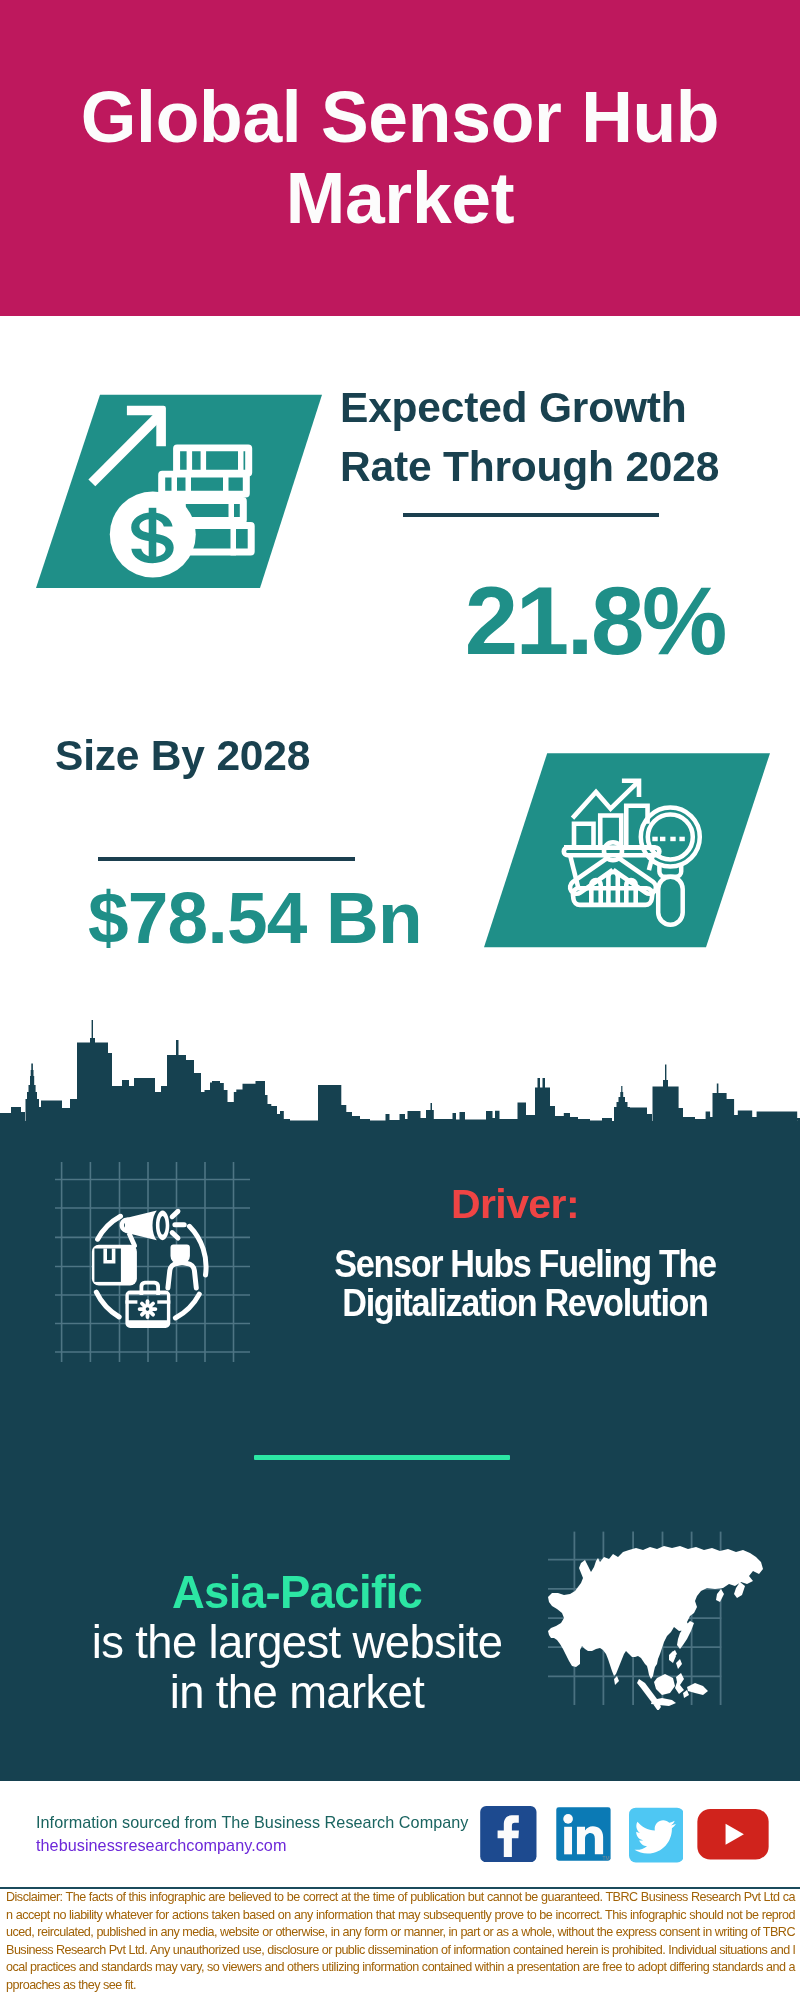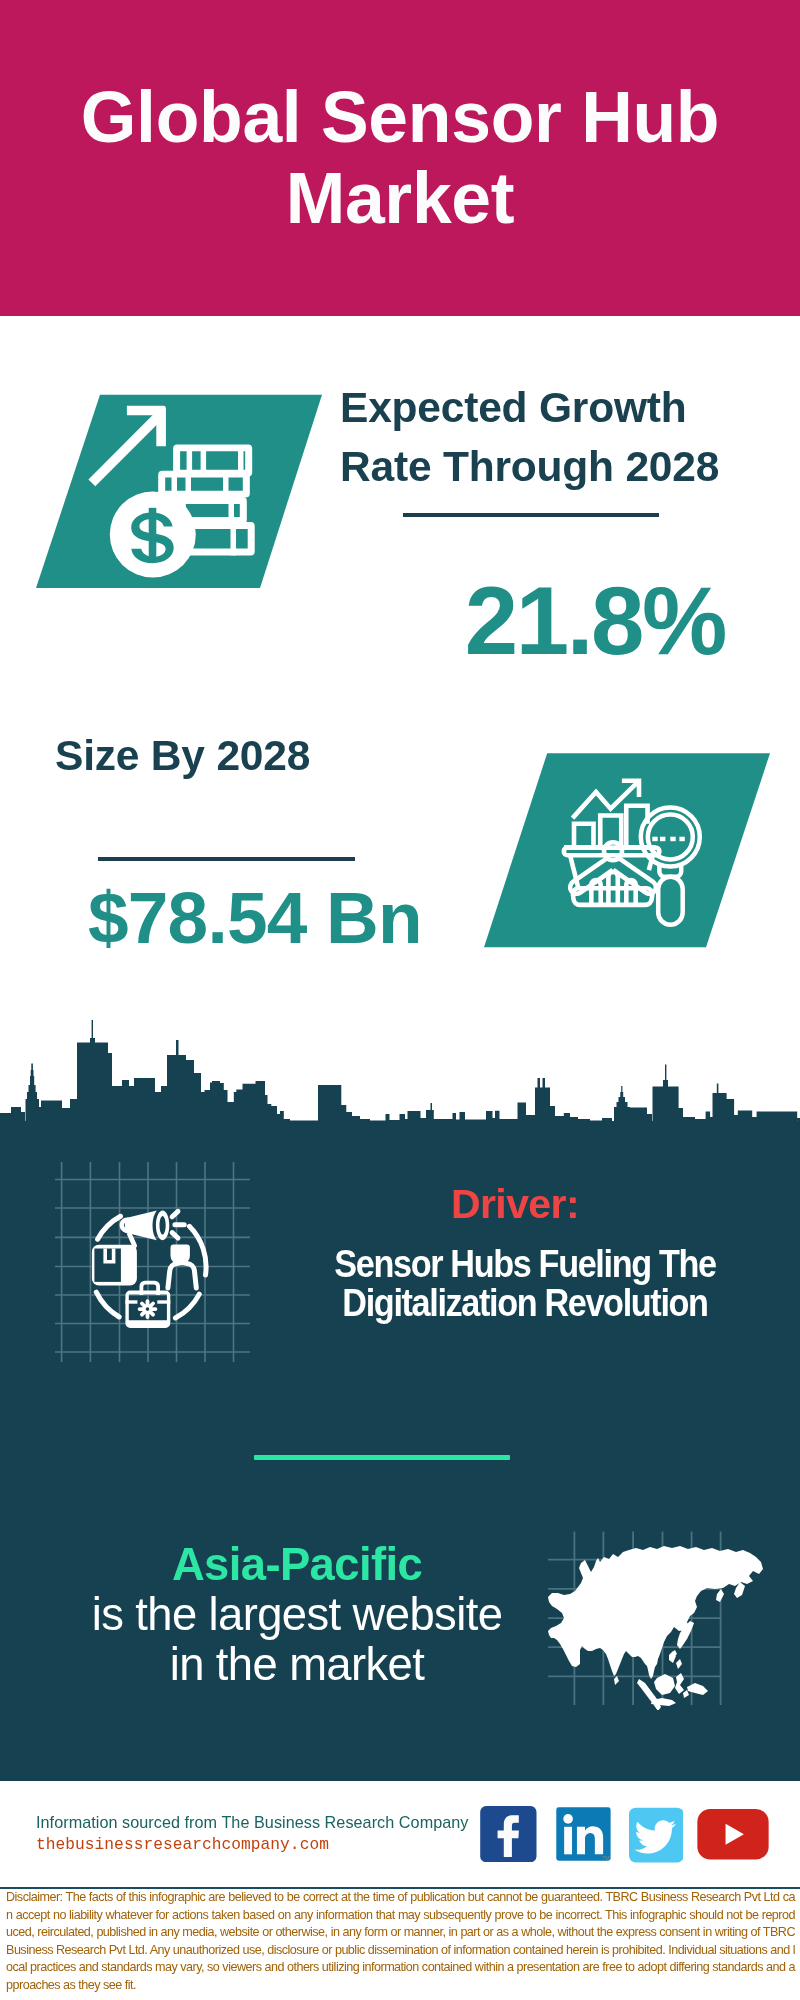--- a/index.html
+++ b/index.html
@@ -30,21 +30,21 @@
   .driver-label { position:absolute; text-align:center; color:#ef4444;
      font-size:41px; font-weight:bold; line-height:44px; letter-spacing:-0.6px; }
   .driver-text { position:absolute; text-align:center; color:#ffffff;
      font-size:38px; font-weight:bold; line-height:39.6px; letter-spacing:-1.5px;
      transform:scaleX(0.90); transform-origin:center top; }
   .green-rule { position:absolute; height:5px; background:#2ce6a4; border-radius:1px; }
 
   
   .region-text { position:absolute; text-align:center; color:#ffffff; font-size:45.4px;
      line-height:49.8px; letter-spacing:-0.6px; }
-  .region-name { color:#2ce6a4; font-weight:bold; display:block; }
+  .region-name { color:#2ce6a4; font-weight:bold; display:block;margin-top:28px; }
   .src-text { position:absolute; color:#1a6460; font-size:16.2px; line-height:22.5px; letter-spacing:0.05px; }
   .social { position:absolute; }
   .social svg { position:absolute; }
   .sicon { display:block; }
   .disc-line { position:absolute; left:0; width:800px; height:2px; background:#1b4b5c; }
   .disclaimer { position:absolute; color:#a16207; font-size:12.6px; line-height:17.6px;
      letter-spacing:-0.52px; text-align:justify; word-break:break-all; }
 </style>
 </head>
 <body>
@@ -262,21 +262,21 @@
       <line x1="-2.4" y1="68.8" x2="173.3" y2="68.8"></line>
       <line x1="-2.4" y1="98.1" x2="173.3" y2="98.1"></line>
       <line x1="-2.4" y1="127.2" x2="173.3" y2="127.2"></line>
       <line x1="-2.4" y1="156.3" x2="173.3" y2="156.3"></line>
     </g>
     <path fill="#ffffff" d="M52.0 42.0 L56.0 37.0 L61.0 39.0 L65.0 34.0 L70.0 37.0 L75.0 32.0 L81.0 30.0 L88.0 28.0 L95.0 30.0 L102.0 27.0 L109.0 29.0 L116.0 26.0 L124.0 28.0 L132.0 26.0 L140.0 29.0 L148.0 27.0 L156.0 30.0 L164.0 28.0 L172.0 31.0 L180.0 29.0 L188.0 32.0 L195.0 30.0 L202.0 33.0 L208.0 37.0 L213.0 42.0 L215.0 49.0 L211.0 54.0 L205.0 51.0 L201.0 56.0 L205.0 61.0 L199.0 64.0 L193.0 62.0 L187.0 66.0 L181.0 64.0 L175.0 68.0 L167.0 69.0 L159.0 68.0 L153.0 71.0 L149.0 76.0 L147.0 81.0 L149.0 87.0 L146.0 93.0 L142.0 96.0 L139.0 102.0 L141.0 107.0 L137.0 110.0 L131.0 111.0 L126.0 107.0 L123.0 112.0 L119.0 116.0 L116.0 122.0 L114.0 128.0 L112.0 134.0 L110.0 139.0 L109.0 144.0 L107.0 147.0 L106.0 151.0 L105.0 156.0 L103.0 159.0 L101.0 155.0 L100.0 150.0 L99.0 146.0 L97.0 144.0 L95.0 141.0 L93.0 138.0 L90.0 136.0 L87.0 137.0 L84.0 137.0 L81.0 134.0 L78.0 131.0 L76.0 134.0 L74.0 139.0 L72.0 144.0 L70.0 149.0 L68.0 154.0 L66.0 156.0 L64.0 151.0 L62.0 145.0 L60.0 139.0 L58.0 134.0 L55.0 130.0 L52.0 128.0 L48.0 129.0 L44.0 131.0 L40.0 131.0 L37.0 129.0 L34.0 126.0 L32.0 130.0 L32.0 137.0 L32.0 144.0 L28.0 147.0 L24.0 146.0 L21.0 141.0 L18.0 135.0 L15.0 129.0 L12.0 124.0 L9.0 120.0 L6.0 118.0 L3.0 118.0 L1.0 115.0 L0.0 111.0 L3.0 108.0 L8.0 106.0 L13.0 103.0 L16.0 98.0 L14.0 93.0 L9.0 89.0 L4.0 86.0 L1.0 82.0 L0.0 77.0 L4.0 73.0 L10.0 73.0 L16.0 75.0 L22.0 74.0 L27.0 71.0 L30.0 67.0 L33.0 63.0 L35.0 58.0 L33.0 53.0 L31.0 48.0 L33.0 43.0 L37.0 40.0 L40.0 46.0 L43.0 52.0 L46.0 47.0 L48.0 41.0 L50.0 38.0 Z M132.0 113.0 L137.0 106.0 L142.0 101.0 L146.0 103.0 L143.0 111.0 L139.0 119.0 L135.0 125.0 L132.0 129.0 L129.0 125.0 L130.0 119.0 Z M123.0 133.0 L127.0 130.0 L129.0 134.0 L125.0 138.0 L122.0 136.0 Z M188.0 68.0 L192.0 62.0 L197.0 66.0 L194.0 75.0 L189.0 78.0 L186.0 74.0 Z M169.0 74.0 L173.0 69.0 L176.0 74.0 L172.0 82.0 L168.0 80.0 Z M121.0 135.0 L125.0 131.0 L128.0 136.0 L125.0 143.0 L121.0 140.0 Z M128.0 143.0 L132.0 139.0 L134.0 144.0 L130.0 149.0 Z M91.0 159.0 L97.0 163.0 L103.0 171.0 L109.0 179.0 L113.0 187.0 L110.0 191.0 L105.0 184.0 L99.0 176.0 L93.0 168.0 L89.0 163.0 Z M104.0 180.0 L114.0 178.0 L124.0 180.0 L128.0 183.0 L121.0 186.0 L111.0 185.0 L103.0 184.0 Z M109.0 158.0 L117.0 154.0 L125.0 158.0 L127.0 166.0 L122.0 173.0 L114.0 175.0 L108.0 169.0 L106.0 162.0 Z M128.0 157.0 L133.0 153.0 L136.0 159.0 L132.0 165.0 L136.0 170.0 L131.0 174.0 L127.0 168.0 L129.0 162.0 Z M139.0 167.0 L147.0 163.0 L155.0 166.0 L160.0 171.0 L155.0 175.0 L147.0 173.0 L140.0 171.0 Z M135.0 173.0 L139.0 170.0 L141.0 175.0 L136.0 178.0 Z M66.0 159.0 L69.0 156.0 L71.0 161.0 L67.0 165.0 Z"></path>
   </svg>
 
   <div class="src-text" style="left:36px;top:1811px;width:440px;">
     <div>Information sourced from The Business Research Company</div>
-    <a style="color:#c2410c;text-decoration:none;display:block;font-family:Liberation Mono, monospace;">thebusinessresearchcompany.com</a>
+    <a style="color:#6d28d9;text-decoration:none;display:block;">thebusinessresearchcompany.com</a>
   </div>
 
   <div class="social" style="left:0;top:0;width:800px;height:0;">
     <svg class="sicon" width="56.7" height="56.3" viewBox="0 0 57 57" style="left:480px;top:1806px;">
       <rect x="0" y="0" width="57" height="57" rx="6" fill="#1d4a8f"></rect>
       <path fill="#fbfbfb" d="M39.1 9.4 h-7.1 c-5.1 0 -8.1 3.5 -8.1 9.3 v6.1 h-6.3 v7.8 h6.3 v19.1 h8.2 v-19.1
                               h6.6 l0.5 -7.8 h-7.1 v-4.9 c0 -2.3 1.2 -2.9 2.9 -2.9 h4.1 z"></path>
     </svg>
     <svg class="sicon" width="56.7" height="56.1" viewBox="0 0 57 57" style="left:555px;top:1806.7px;">
       <rect x="1" y="0.3" width="55.2" height="54.4" rx="2.5" fill="#0b7ab5"></rect>

